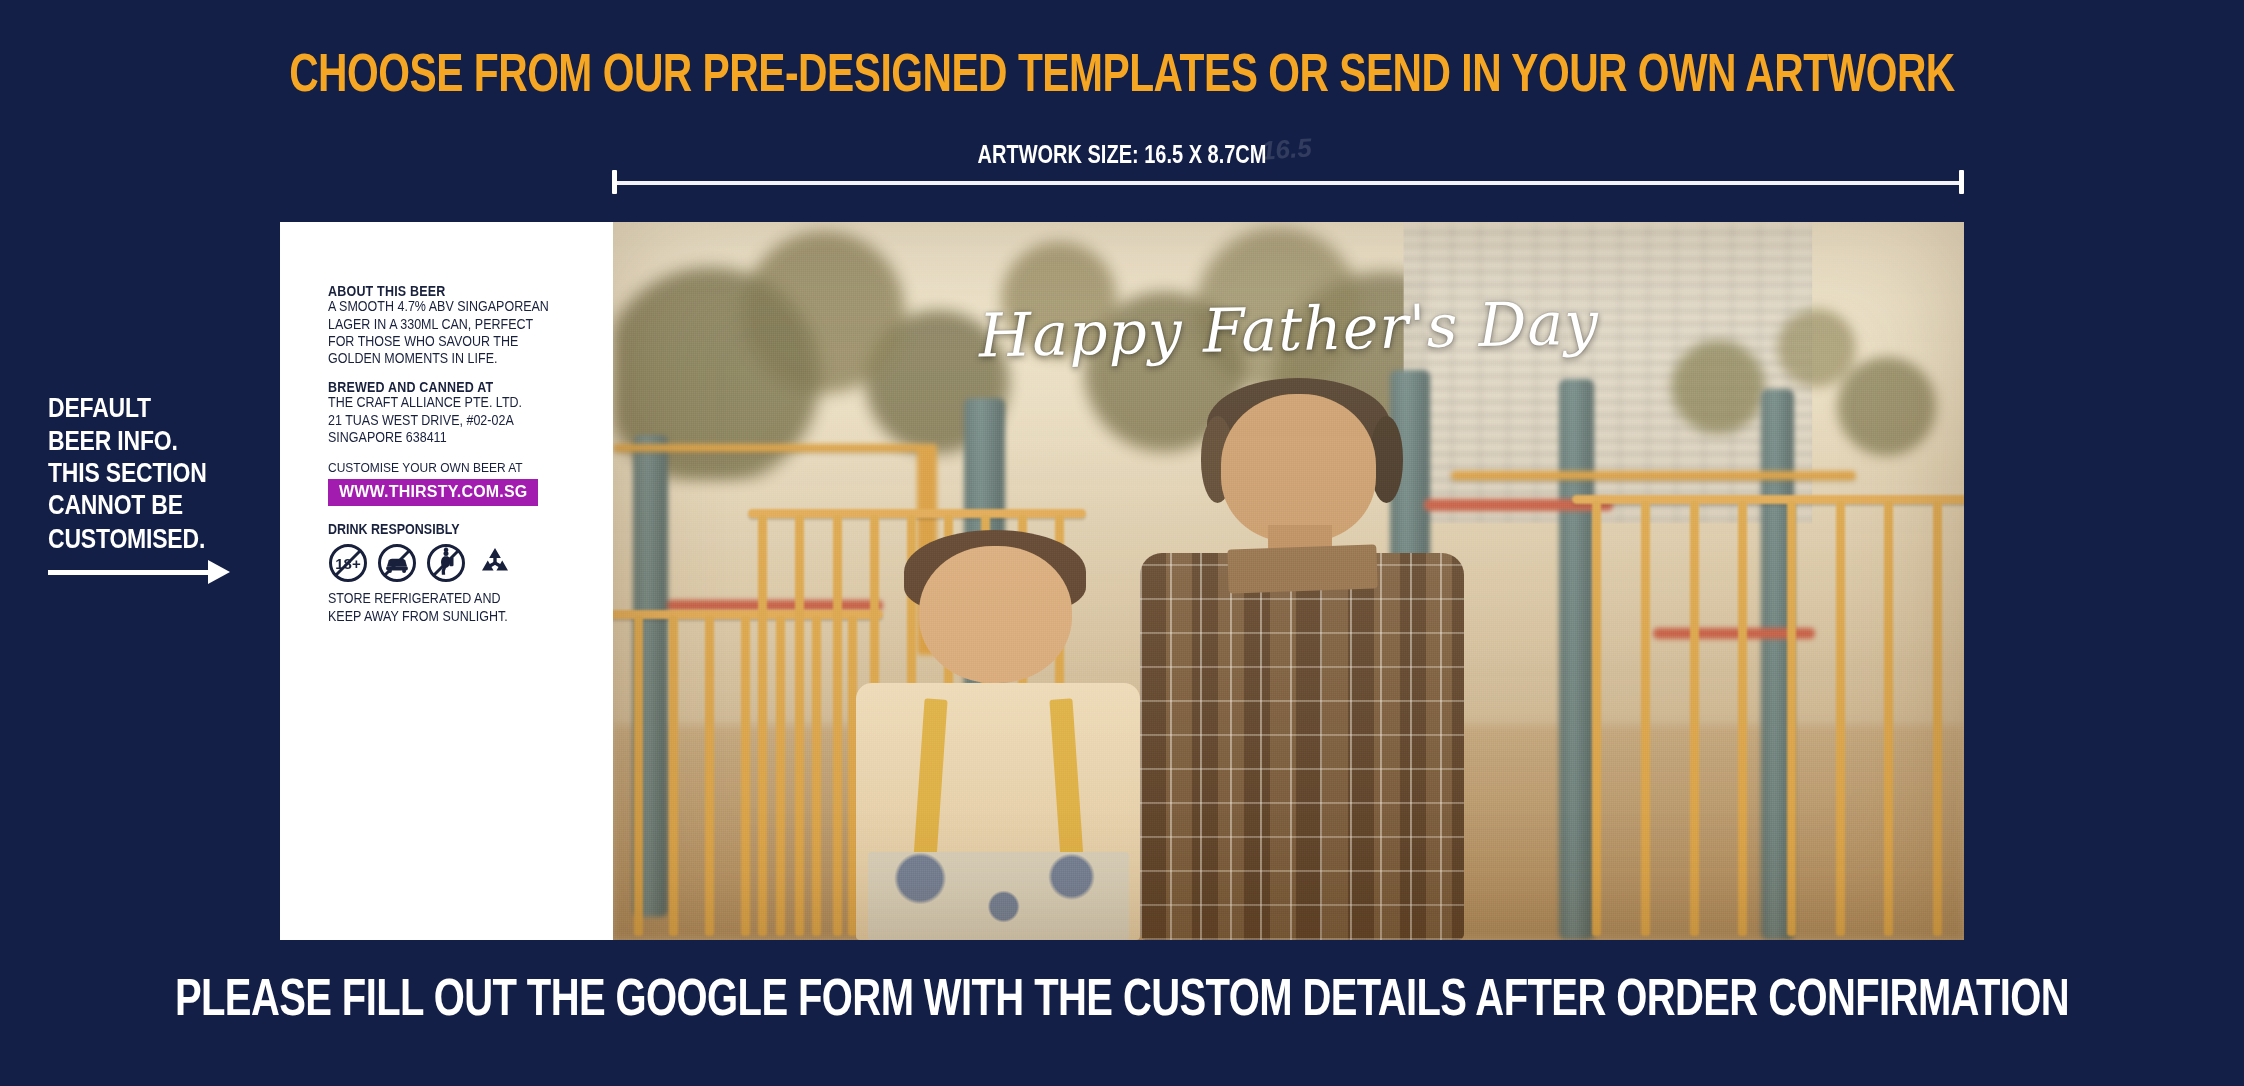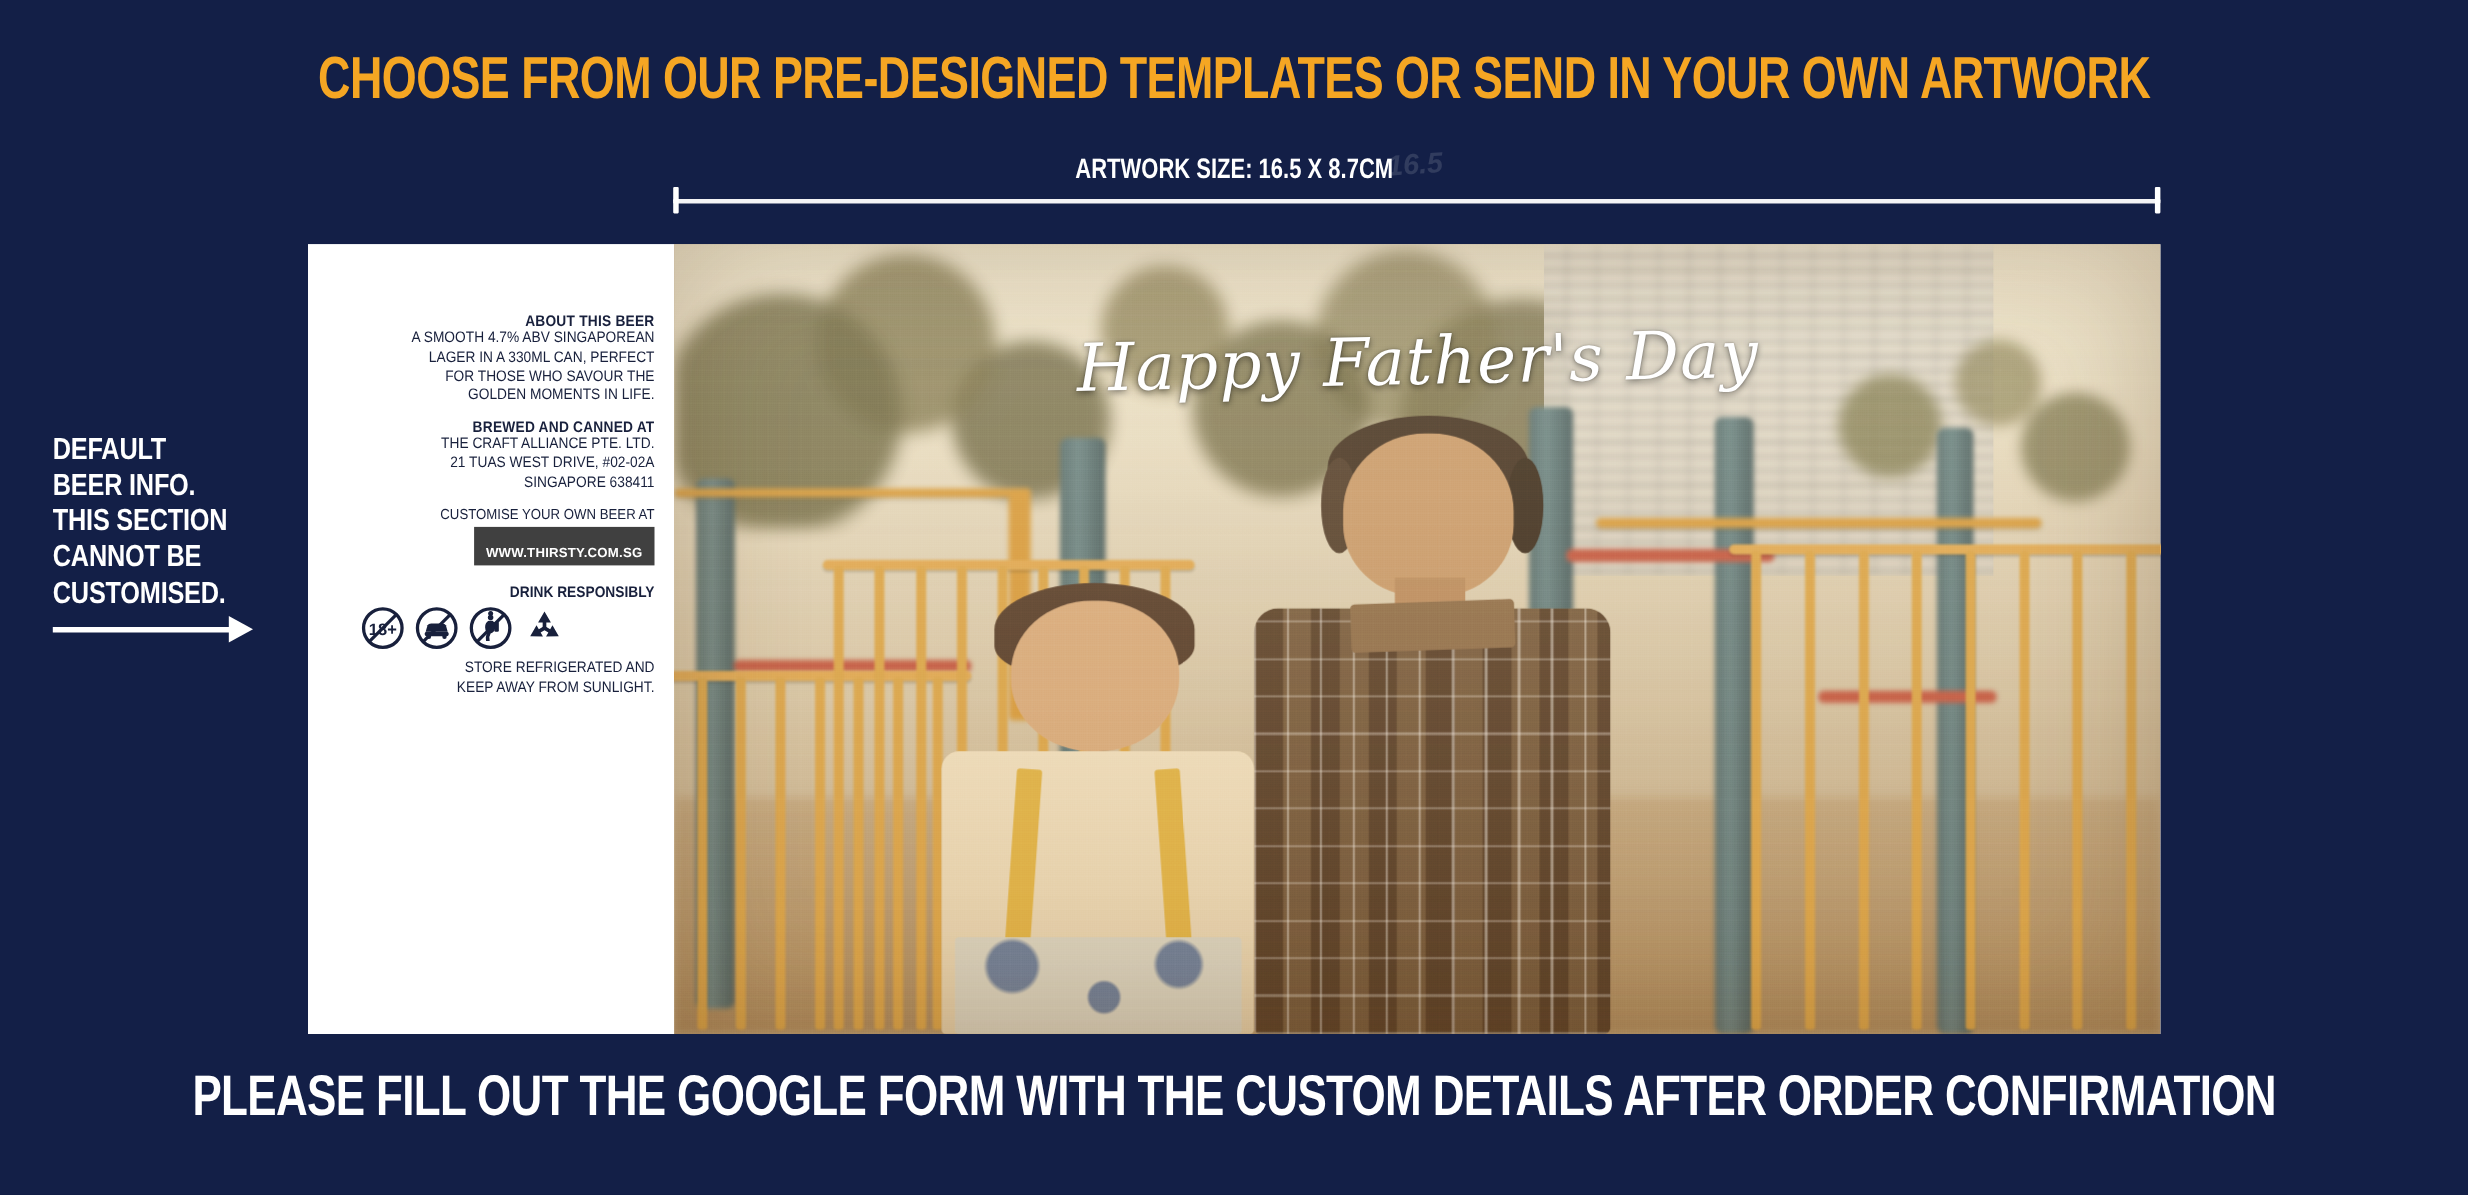--- a/index.html
+++ b/index.html
@@ -97,21 +97,21 @@
 
   
   .info{
     position:absolute;left:0;top:0;width:333px;height:100%;
     background:#ffffff;
     color:#1b2340;
     padding:0;
     box-sizing:border-box;
   }
   .info-inner{
-    position:absolute;left:48px;top:62px;right:18px;text-align:right;
+    position:absolute;left:48px;top:62px;right:18px;
   }
   .blk{margin-bottom:18px;}
   .blk h4{
     margin:0 0 1px 0;
     font-size:12.5px;font-weight:bold;
     letter-spacing:.2px;
     color:#18203c;
     transform:scaleY(1.12);transform-origin:left top;
   }
   .blk p{
@@ -120,23 +120,23 @@
     color:#18203c;
     white-space:pre-line;
     transform:scaleY(1.1);transform-origin:left top;
   }
   .cust-line{
     font-size:12px;color:#18203c;margin:0 0 5px 0;
     transform:scaleY(1.1);transform-origin:left top;
   }
   .url-chip{
     display:inline-block;
-    background:#404040;color:#ffffff;
-    font-size:12px;font-weight:bold;
-    padding:16px 11px 5px 11px;
+    background:#a21caf;color:#ffffff;
+    font-size:16px;font-weight:bold;
+    padding:4px 11px 5px 11px;
     letter-spacing:.2px;
     margin-bottom:16px;
   }
   .drink-hdr{
     font-size:12.5px;font-weight:bold;margin:0 0 7px 0;color:#18203c;
     transform:scaleY(1.12);transform-origin:left top;
   }
   .icons{display:flex;align-items:center;gap:9px;margin-bottom:8px;}
   .icons svg{display:block;}
   .store-note{

